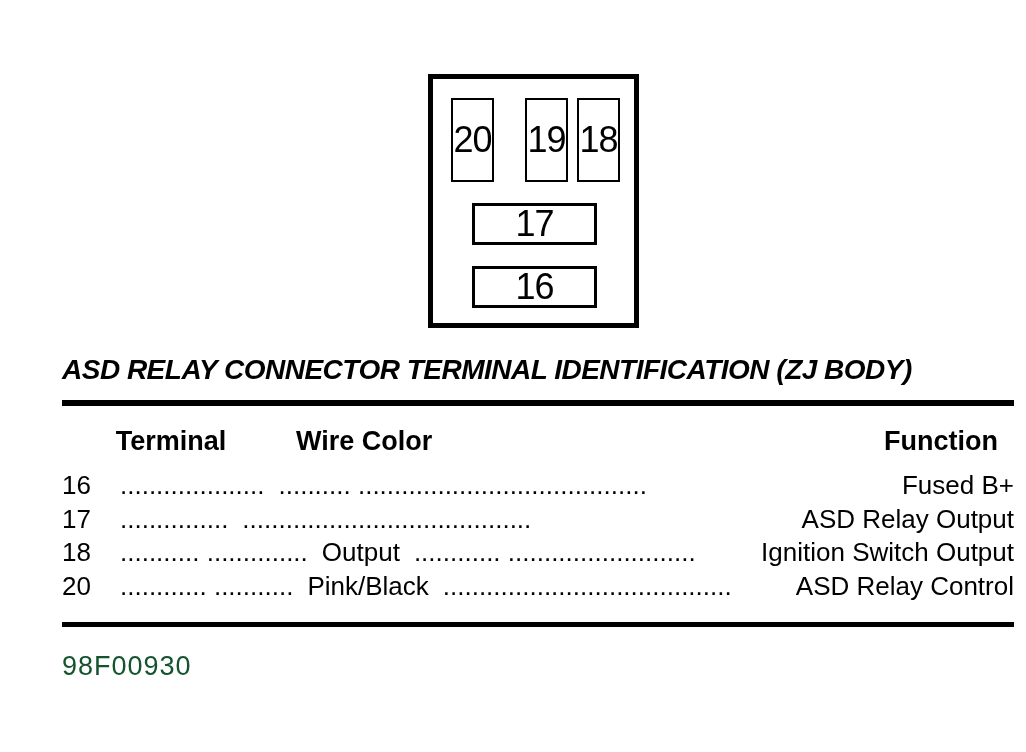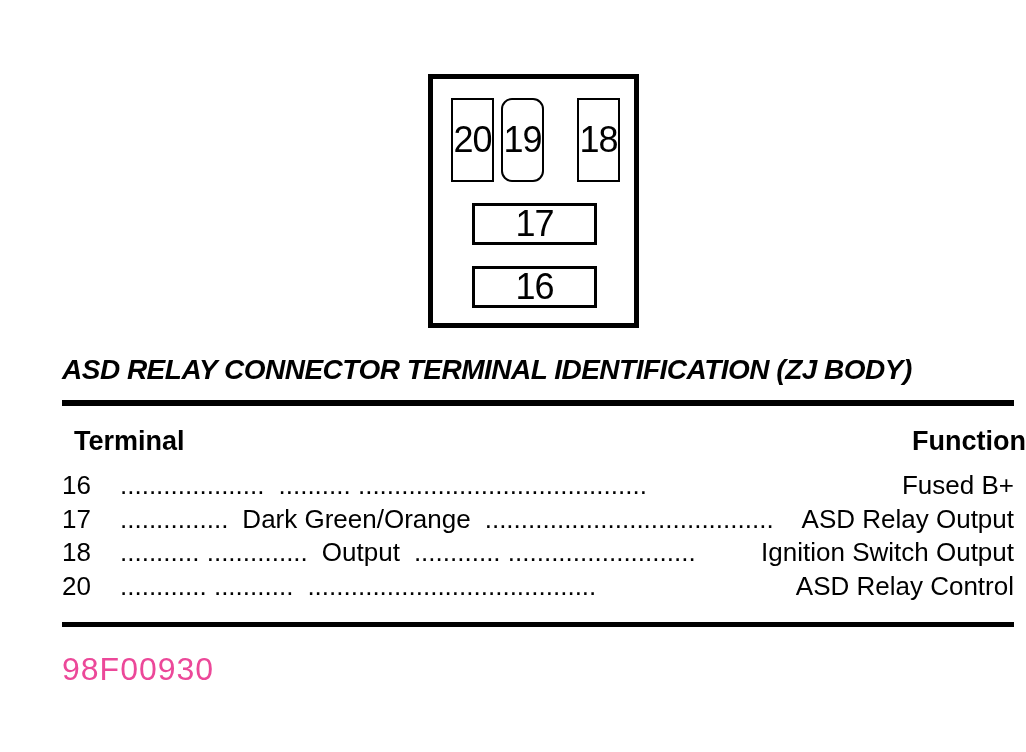--- a/index.html
+++ b/index.html
@@ -36,21 +36,21 @@
     display: flex;
     align-items: center;
     justify-content: center;
     font-size: 36px;
     letter-spacing: -1px;
     color: #000000;
     background: #ffffff;
   }
   .cavity.v { width: 43px; height: 84px; top: 19px; }
   .cavity-20 { left: 18px; }
-  .cavity-19 { left: 68px; border-radius: 11px; }
+  .cavity-19 { left: 92px; }
   .cavity-18 { left: 144px; top: 20px; height: 82px; }
   .cavity.h { width: 125px; height: 42px; left: 39px; border-width: 3px; }
   .cavity-17 { top: 124px; }
   .cavity-16 { top: 187px; }
 
   
   .sec-title {
     position: absolute;
     left: 38px;
     top: 354px;
@@ -66,27 +66,28 @@
     left: 38px;
     width: 952px;
     background: #000000;
   }
   .rule-title { top: 400px; height: 6px; }
   .rule-bottom { top: 622px; height: 5px; }
 
   
   .thead {
     position: absolute;
-    left: 50px;
+    left: 22px;
     top: 426px;
     width: 952px;
     display: flex;
     align-items: baseline;
     font-size: 27px;
     font-weight: bold;
+    text-align: center;
   }
   .th-terminal { flex: 0 0 250px; }
   .th-wire { flex: 0 1 auto; }
   .th-function { margin-left: auto; }
 
   .tbody {
     position: absolute;
     left: 38px;
     top: 470px;
     width: 952px;
@@ -102,24 +103,24 @@
   .td-dots1 { flex: 0 0 auto; margin-right: 14px; overflow: hidden; }
   .td-wire { flex: 0 0 auto; margin-right: 14px; }
   .td-dots2 { flex: 1 1 0; overflow: hidden; margin-right: 14px; }
   .td-func { flex: 0 0 auto; }
 
   
   .figure-id {
     position: absolute;
     left: 38px;
     top: 651px;
-    font-size: 32px;
+    font-size: 27px;
     font-weight: 400;
     letter-spacing: 1px;
-    color: #ec4899;
+    color: #14532d;
   }
 </style>
 </head>
 <body>
 
 <div class="page">
 
   <div class="connector">
     <div class="cavity v cavity-20">
       <span>20</span>
@@ -136,51 +137,52 @@
     <div class="cavity h cavity-16">
       <span>16</span>
     </div>
   </div>
 
   <div class="sec-title">ASD RELAY CONNECTOR TERMINAL IDENTIFICATION (ZJ BODY)</div>
   <div class="rule rule-title"></div>
 
   <div class="thead">
     <span class="th-terminal">Terminal</span>
+    <span class="th-wire">Wire Color</span>
     <span class="th-function">Function</span>
   </div>
 
   <div class="tbody">
 
     <div class="trow">
       <span class="td-num">16</span>
       <span class="td-dots1">....................</span>
       <span class="td-dots2">.......... ........................................</span>
       <span class="td-func">Fused B+</span>
     </div>
 
     <div class="trow">
       <span class="td-num">17</span>
       <span class="td-dots1">...............</span>
-      <span class="td-wire">Dark Green/Orange</span>
       <span class="td-dots2">........................................</span>
       <span class="td-func">ASD Relay Output</span>
     </div>
 
     <div class="trow">
       <span class="td-num">18</span>
       <span class="td-dots1">........... ..............</span>
       <span class="td-wire">Output</span>
       <span class="td-dots2">............ ..........................</span>
       <span class="td-func">Ignition Switch Output</span>
     </div>
 
     <div class="trow">
       <span class="td-num">20</span>
       <span class="td-dots1">............ ...........</span>
+      <span class="td-wire">Pink/Black</span>
       <span class="td-dots2">........................................</span>
       <span class="td-func">ASD Relay Control</span>
     </div>
 
   </div>
 
   <div class="rule rule-bottom"></div>
   <div class="figure-id">98F00930</div>
 
 </div>

